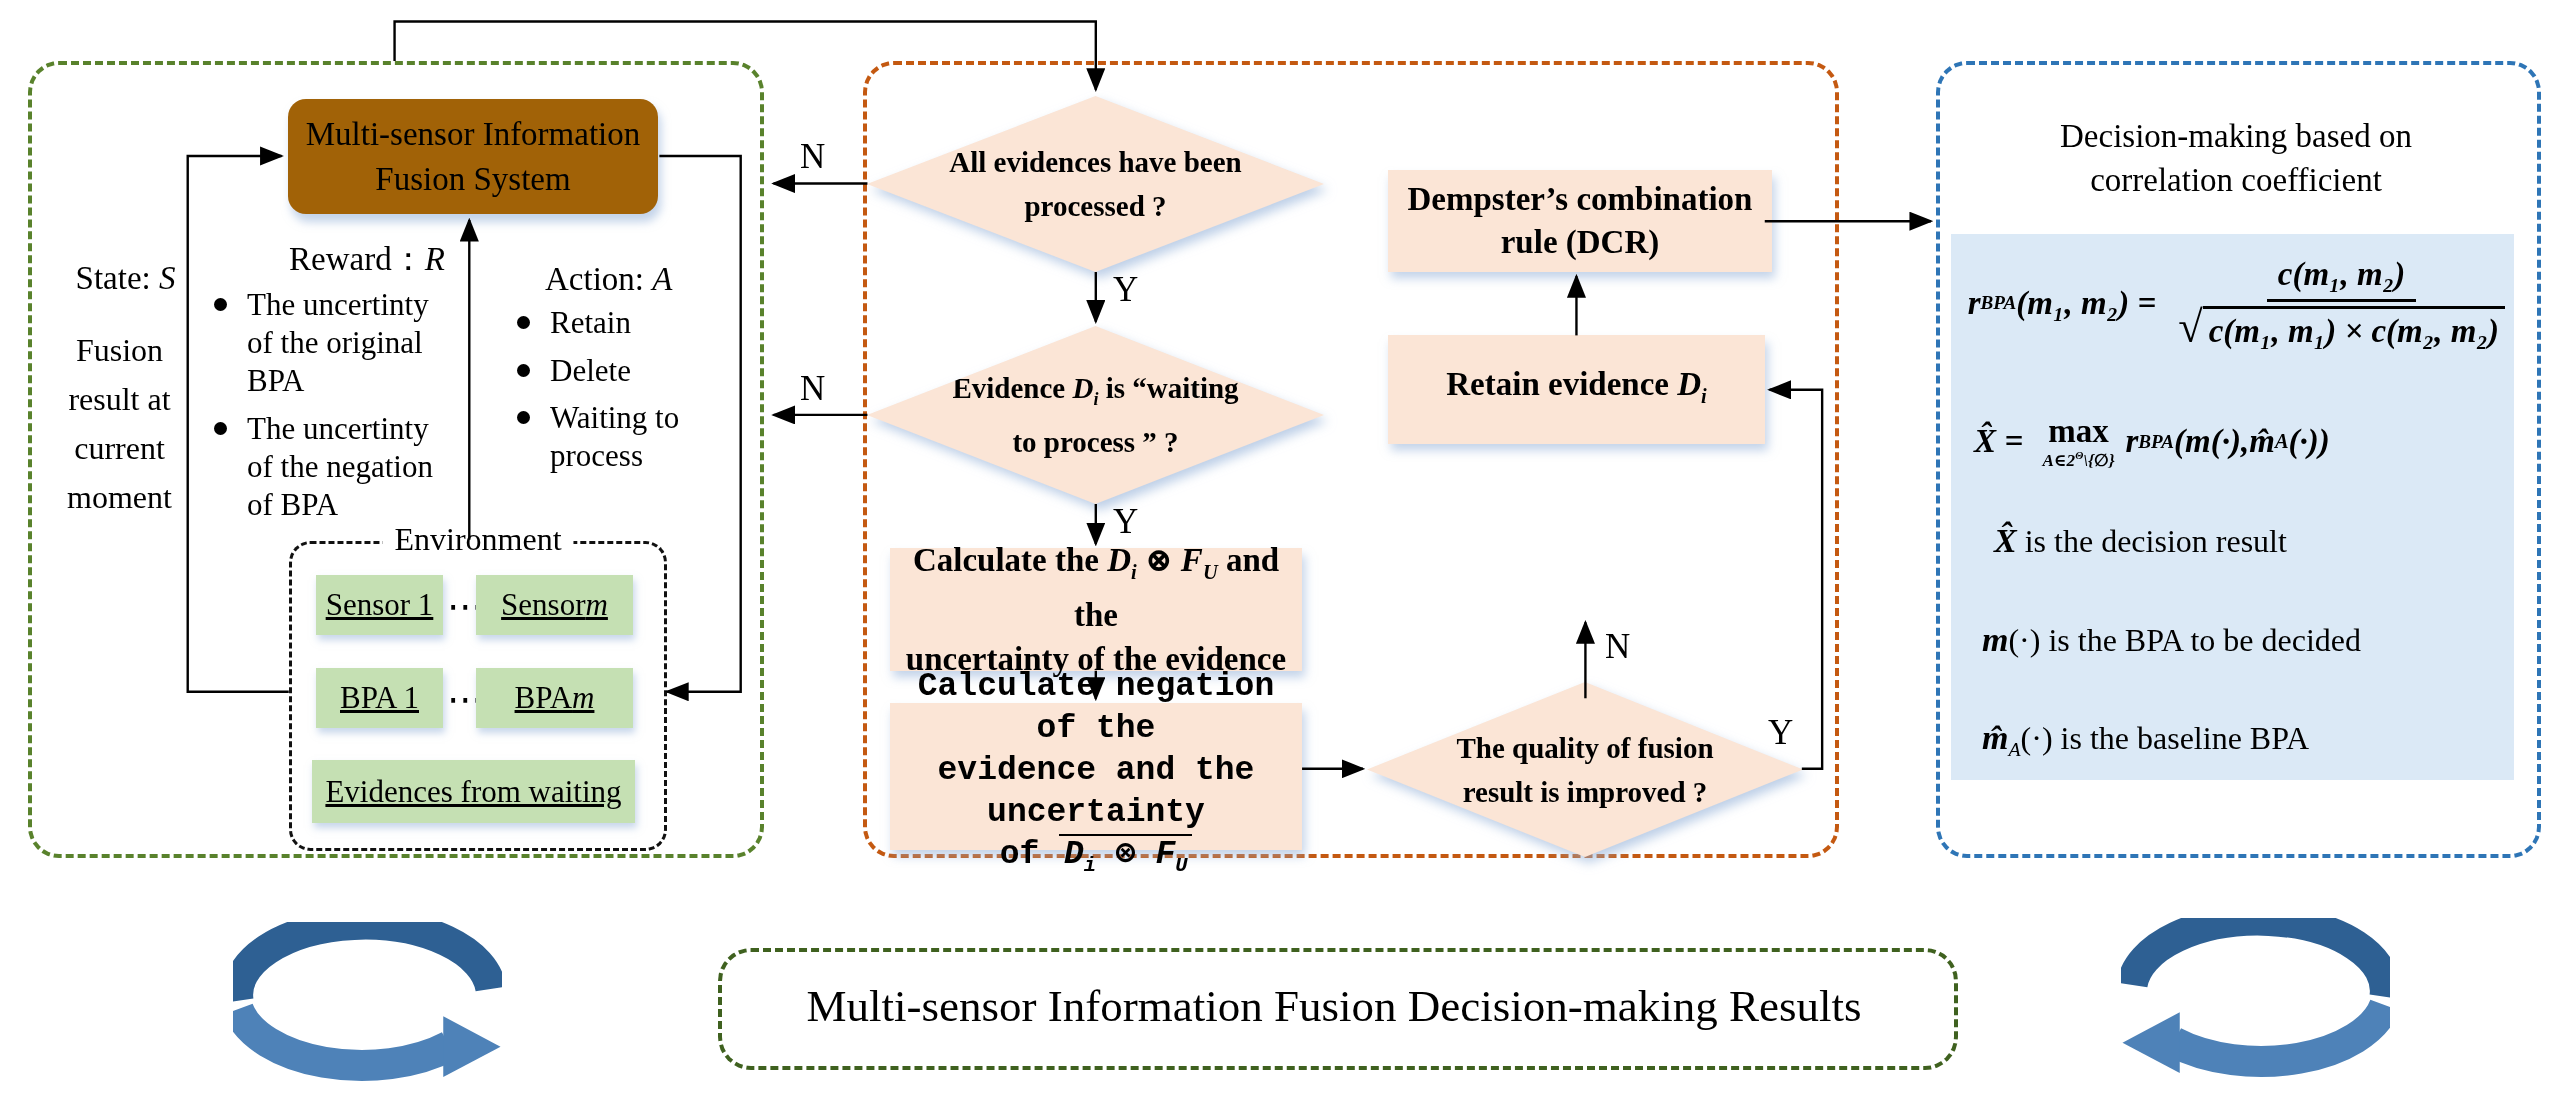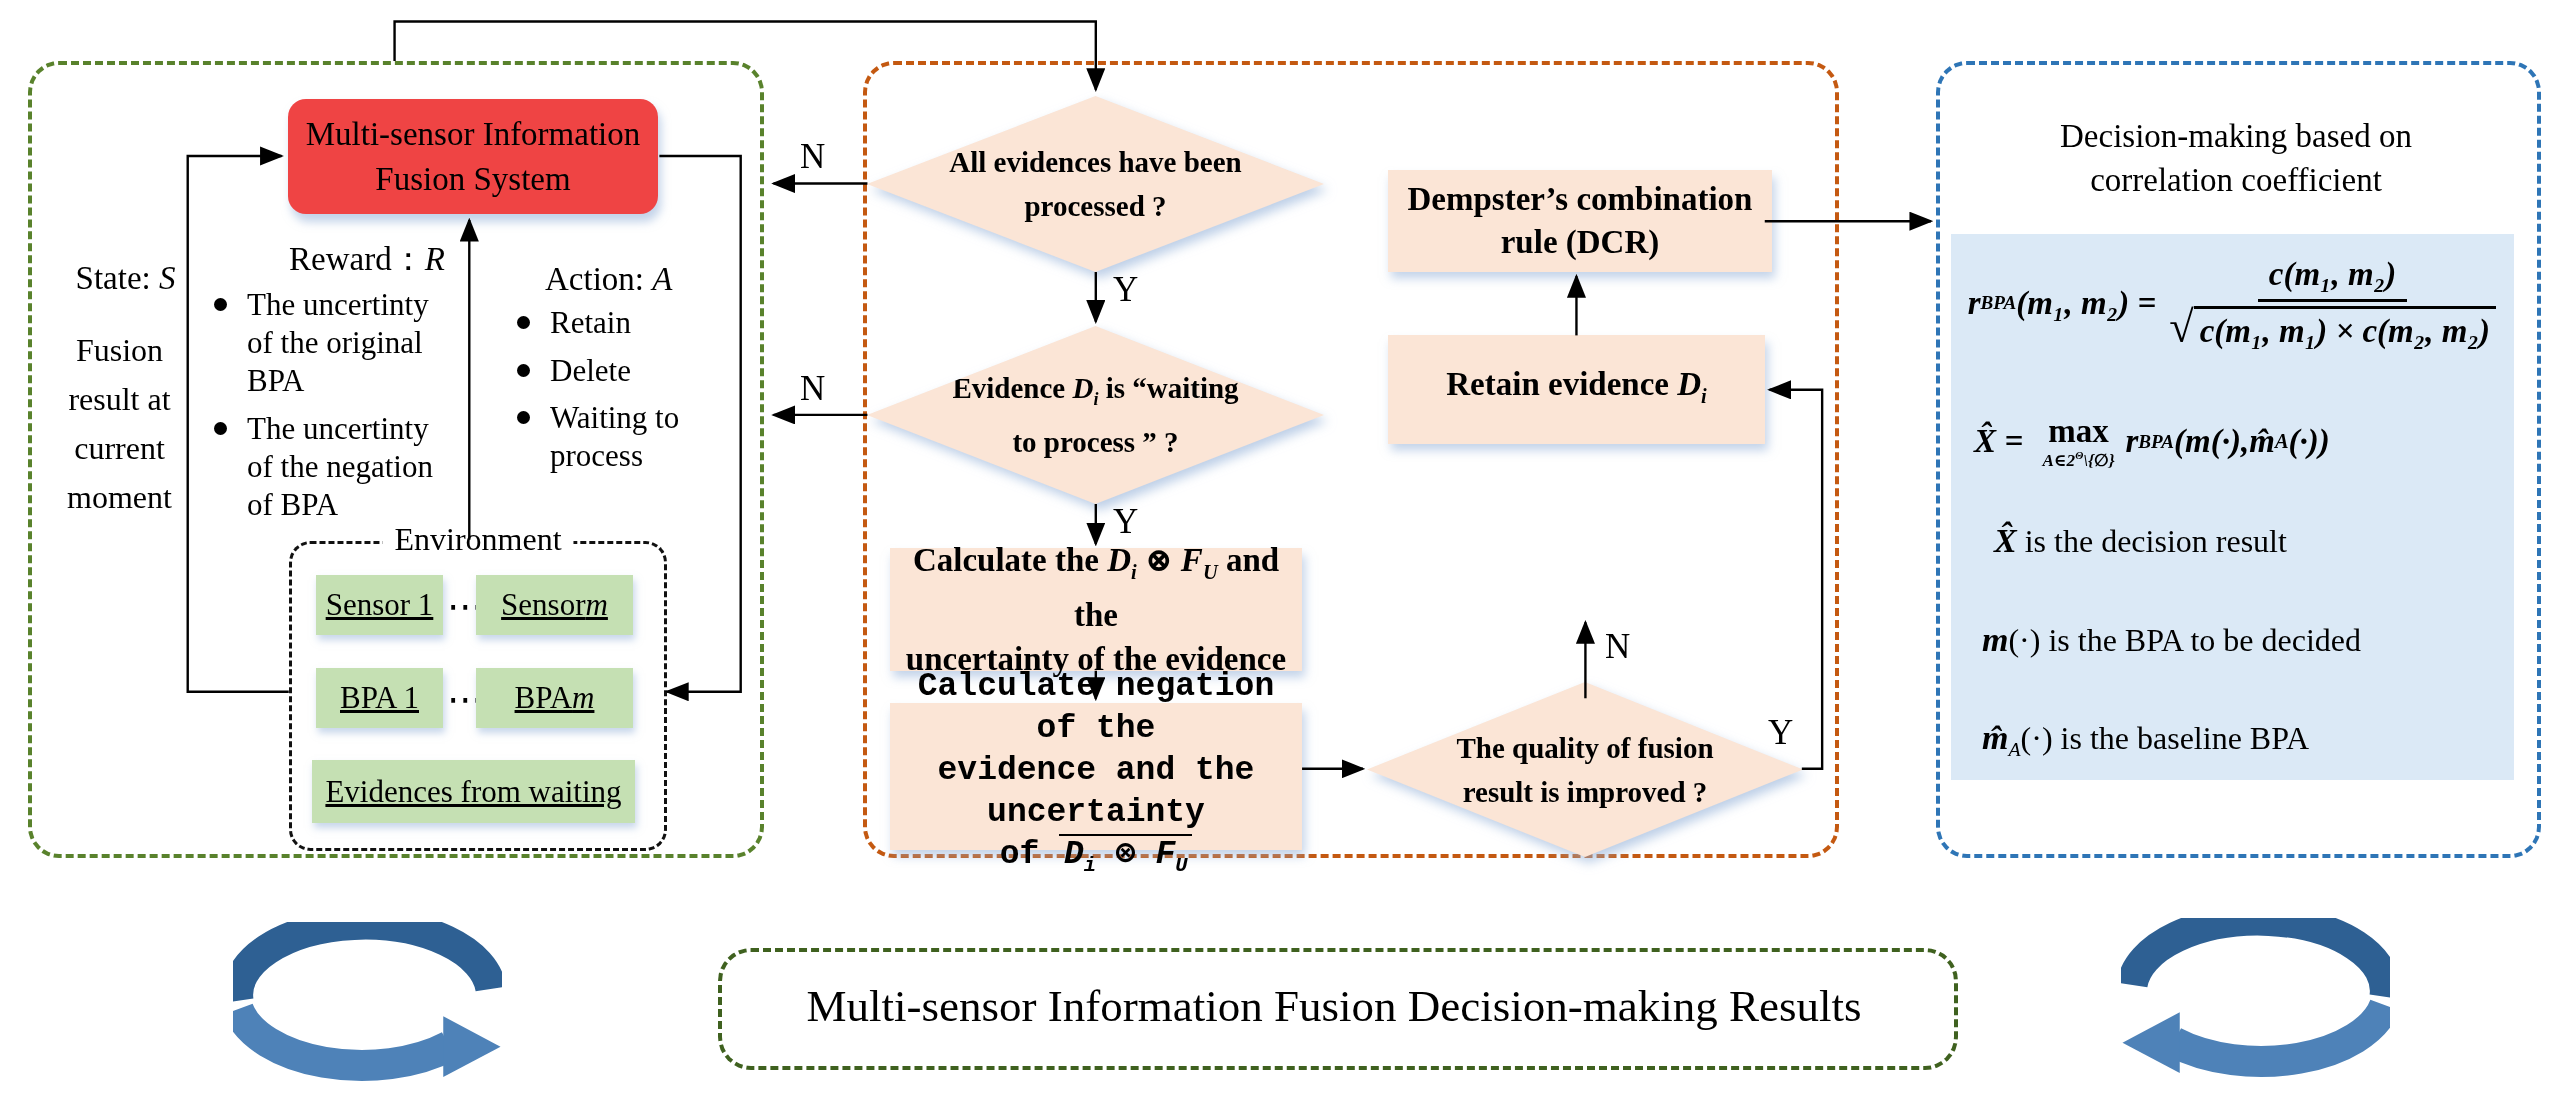--- a/index.html
+++ b/index.html
@@ -8,21 +8,21 @@
     font-family:"Liberation Serif","DejaVu Serif","DejaVu Sans",serif;color:#000;
   }
   .abs{position:absolute;}
   
   .panel{position:absolute;border-radius:31px;background:transparent;}
   .panel.green {border:4.8px dashed #59822c;}
   .panel.orange{border:4.8px dashed #c45911;}
   .panel.blue  {border:4.8px dashed #2e75b6;}
   .panel.results{border:4.8px dashed #3f611f;border-radius:33px;}
   
-  .gfill{background:#ef4444;box-shadow:3px 7.2px 9.6px rgba(145,175,215,.55);}
+  .gfill{background:#a16207;box-shadow:3px 7.2px 9.6px rgba(145,175,215,.55);}
   .gbox{display:flex;flex-direction:column;align-items:center;justify-content:center;text-align:center;}
   
   .peach{background:#fbe5d6;box-shadow:3px 7.2px 9.6px rgba(145,175,215,.55);
          display:flex;flex-direction:column;align-items:center;justify-content:center;
          text-align:center;font-weight:700;font-size:33px;line-height:44px;}
   .diaw{position:absolute;filter:drop-shadow(4.2px 6.6px 5.4px rgba(145,175,215,.6));}
   .dia{width:100%;height:100%;background:#fbe5d6;clip-path:polygon(50% 0,100% 50%,50% 100%,0 50%);
        display:flex;flex-direction:column;align-items:center;justify-content:center;
        text-align:center;font-weight:700;font-size:29px;line-height:44px;}
   
@@ -40,21 +40,21 @@
   .envbox{position:absolute;border:3.6px dashed #111;border-radius:21.5px;}
   .envlabel{position:absolute;left:50%;transform:translateX(-50%);top:-23px;background:#fff;
             padding:0 12px;font-size:32px;white-space:nowrap;}
   .envcell{position:absolute;display:flex;align-items:center;justify-content:center;
            font-size:31px;background:#c5e0b3;box-shadow:2.4px 5.4px 7.2px rgba(145,175,215,.5);text-decoration:underline;}
   .dots{position:absolute;font-size:37px;font-family:"DejaVu Sans","DejaVu Serif",serif;}
   
   .fbox{position:absolute;background:#dbe9f6;}
   .formula{position:absolute;font-size:33px;font-style:italic;font-weight:700;display:flex;align-items:center;}
   .formula .lsub{font-size:0.58em;}
-  .frac{display:inline-flex;flex-direction:column;align-items:center;margin-left:13px;}
+  .frac{display:inline-flex;flex-direction:column;align-items:center;margin-left:22px;}
   .frac .num{padding:0 10.8px 6px;border-bottom:3.6px solid #000;}
   .frac .den{display:inline-flex;align-items:flex-start;padding-top:4.8px;}
   .rad{font-size:1.35em;line-height:1;font-style:normal;transform:translateY(-1.2px);}
   .radicand{border-top:3px solid #000;padding:3.6px 6px 0;}
   .maxwrap{display:inline-flex;flex-direction:column;align-items:center;margin:0 10.8px;}
   .maxwrap .mx{font-style:normal;}
   .maxwrap .under{font-size:0.52em;line-height:1.1;}
   .ovl{border-top:2.4px solid #000;padding:0 4.8px;}
   .note{position:absolute;font-size:32px;}
   .note .sym{font-style:italic;font-weight:700;font-size:34px;}

